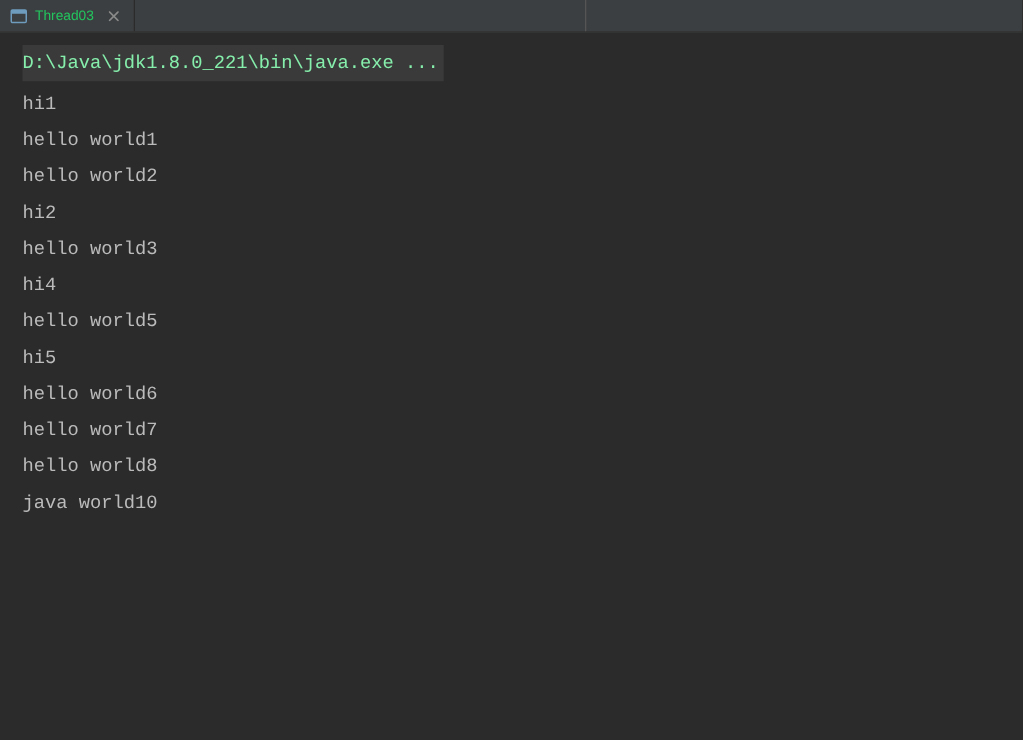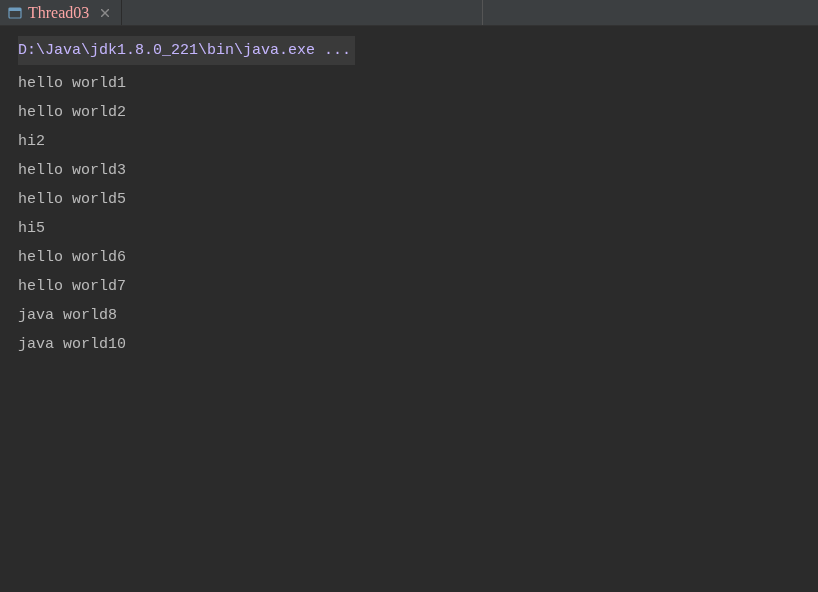--- a/index.html
+++ b/index.html
@@ -32,24 +32,23 @@
     }
     .tab-icon {
       width: 14px;
       height: 14px;
       display: flex;
       align-items: center;
       justify-content: center;
       flex-shrink: 0;
     }
     .tab-label {
-      color: #fca5a5;
-      font-size: 16px;
+      color: #22c55e;
+      font-size: 11px;
       white-space: nowrap;
-      font-family: Liberation Serif, serif;
     }
     .tab-close {
       width: 12px;
       height: 12px;
       display: flex;
       align-items: center;
       justify-content: center;
       color: #8a8a8a;
       cursor: pointer;
       margin-left: 4px;
@@ -64,21 +63,21 @@
       height: 100%;
       margin-left: 360px;
     }
     .console {
       padding: 10px 18px;
       font-family: "Consolas", "Courier New", monospace;
       font-size: 15px;
       line-height: 29px;
     }
     .cmd-line {
-      color: #c4b5fd;
+      color: #86efac;
       background: #3a3a3a;
       display: inline-block;
       padding: 0 4px 0 0;
       margin-bottom: 4px;
     }
     .output-line {
       color: #bbbbbb;
       white-space: pre;
     }
   </style>
@@ -100,24 +99,26 @@
         <line x1="8" y1="0" x2="0" y2="8" stroke="#8a8a8a" stroke-width="1.4"></line>
       </svg>
     </span>
   </div>
   <div class="vertical-divider"></div>
 </div>
 
 <div class="console">
   <div class="cmd-line">D:\Java\jdk1.8.0_221\bin\java.exe ...</div>
   <div id="lines">
+      <div class="output-line">hi1</div>
       <div class="output-line">hello world1</div>
       <div class="output-line">hello world2</div>
       <div class="output-line">hi2</div>
       <div class="output-line">hello world3</div>
+      <div class="output-line">hi4</div>
       <div class="output-line">hello world5</div>
       <div class="output-line">hi5</div>
       <div class="output-line">hello world6</div>
       <div class="output-line">hello world7</div>
-      <div class="output-line">java world8</div>
+      <div class="output-line">hello world8</div>
       <div class="output-line">java world10</div>
     </div>
 </div>
 
 </body></html>

